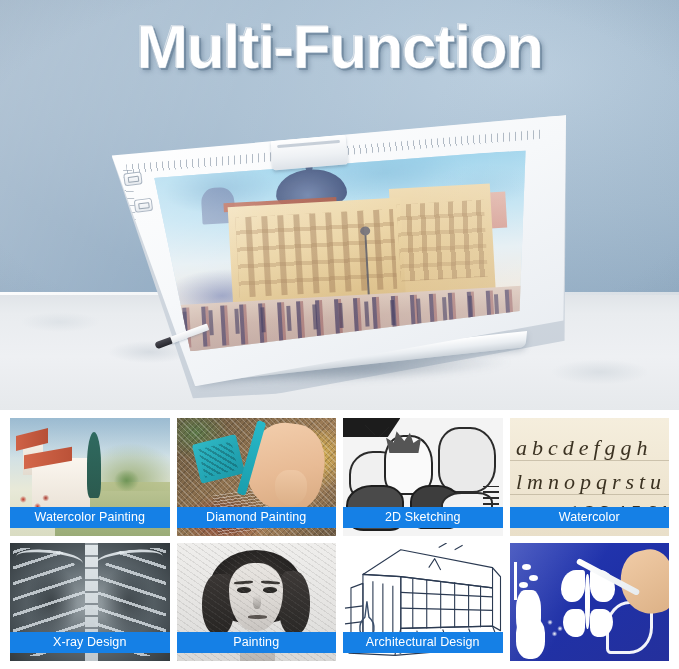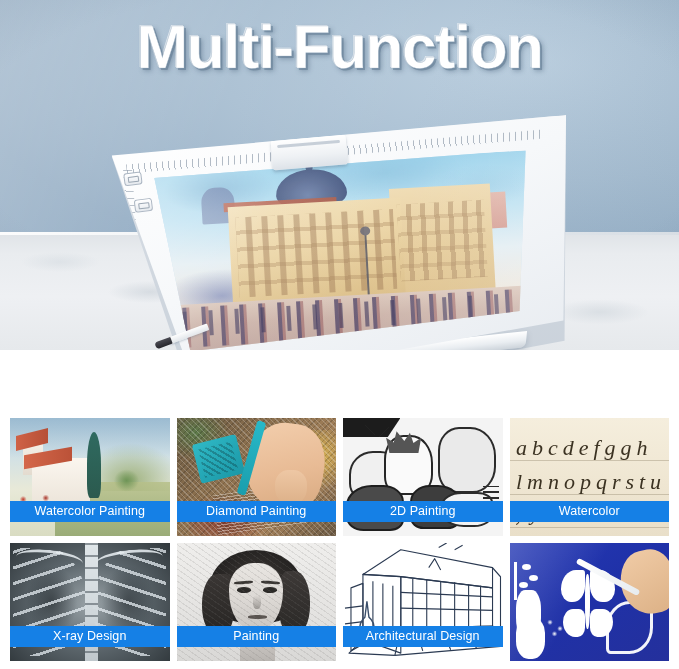--- a/index.html
+++ b/index.html
@@ -5,21 +5,21 @@
   html,body{margin:0;padding:0;}
   body{
     width:679px;height:669px;overflow:hidden;
     font-family:"Liberation Sans",sans-serif;
     background:#ffffff;
   }
   .page{position:relative;width:679px;height:669px;}
 
   
   .hero{
-    position:absolute;left:0;top:0;width:679px;height:350px;
+    position:absolute;left:0;top:0;width:679px;height:410px;
     overflow:hidden;
     background:
       radial-gradient(120% 90% at 78% 18%, #bdd0e0 0%, #a9bfd2 38%, #94adc4 70%, #8ba6bf 100%);
   }
   .hero-sheen{
     position:absolute;inset:0;
     background:linear-gradient(115deg, rgba(255,255,255,.28) 0%, rgba(255,255,255,.05) 32%, rgba(255,255,255,0) 55%, rgba(120,150,175,.18) 100%);
   }
   .hero-vignette{
     position:absolute;inset:0;
@@ -253,21 +253,21 @@
     display:grid;
     grid-template-columns:repeat(4,1fr);
     grid-template-rows:repeat(2,1fr);
     gap:7px;
     padding:8px 10px 8px 10px;
     box-sizing:border-box;
   }
   .cell{position:relative;overflow:hidden;background:#e8ecef;}
   .thumb{position:absolute;left:0;top:0;width:100%;height:100%;overflow:hidden;}
   .caption{
-    position:absolute;left:0;bottom:14px;width:100%;height:21px;
+    position:absolute;left:0;bottom:8px;width:100%;height:21px;
     background:#1580e6;
     color:#ffffff;
     font-size:12.5px;line-height:21px;text-align:center;
     letter-spacing:.1px;white-space:nowrap;overflow:hidden;
   }
 
   
   .t-water{background:linear-gradient(180deg,#bfd6e4 0%,#cfe0e6 30%,#e8e9d8 60%,#d9dcc2 100%);}
   .t-water .hill{position:absolute;right:0;top:18%;width:62%;height:44%;
     background:radial-gradient(70% 100% at 60% 80%, #9fb27f, rgba(159,178,127,0) 72%);}
@@ -541,21 +541,21 @@
         <div class="spark"></div>
         <div class="f3"></div>
         <div class="f1"></div>
         <div class="f2"></div>
         <div class="hair"></div>
         <div class="dark1"></div>
         <div class="dark2"></div>
         <div class="arm"></div>
         <div class="lines"></div>
       </div>
-      <div class="caption">2D Painting</div>
+      <div class="caption">2D Sketching</div>
     </div>
 
     <div class="cell">
       <div class="thumb t-calli">
         <div class="rule" style="top:36%"></div>
         <div class="rule" style="top:64%"></div>
         <div class="rule" style="top:92%"></div>
         <div class="ln l1">abcdefggh</div>
         <div class="ln l2">lmnopqrstu</div>
         <div class="ln l3">yyz 1234567</div>

